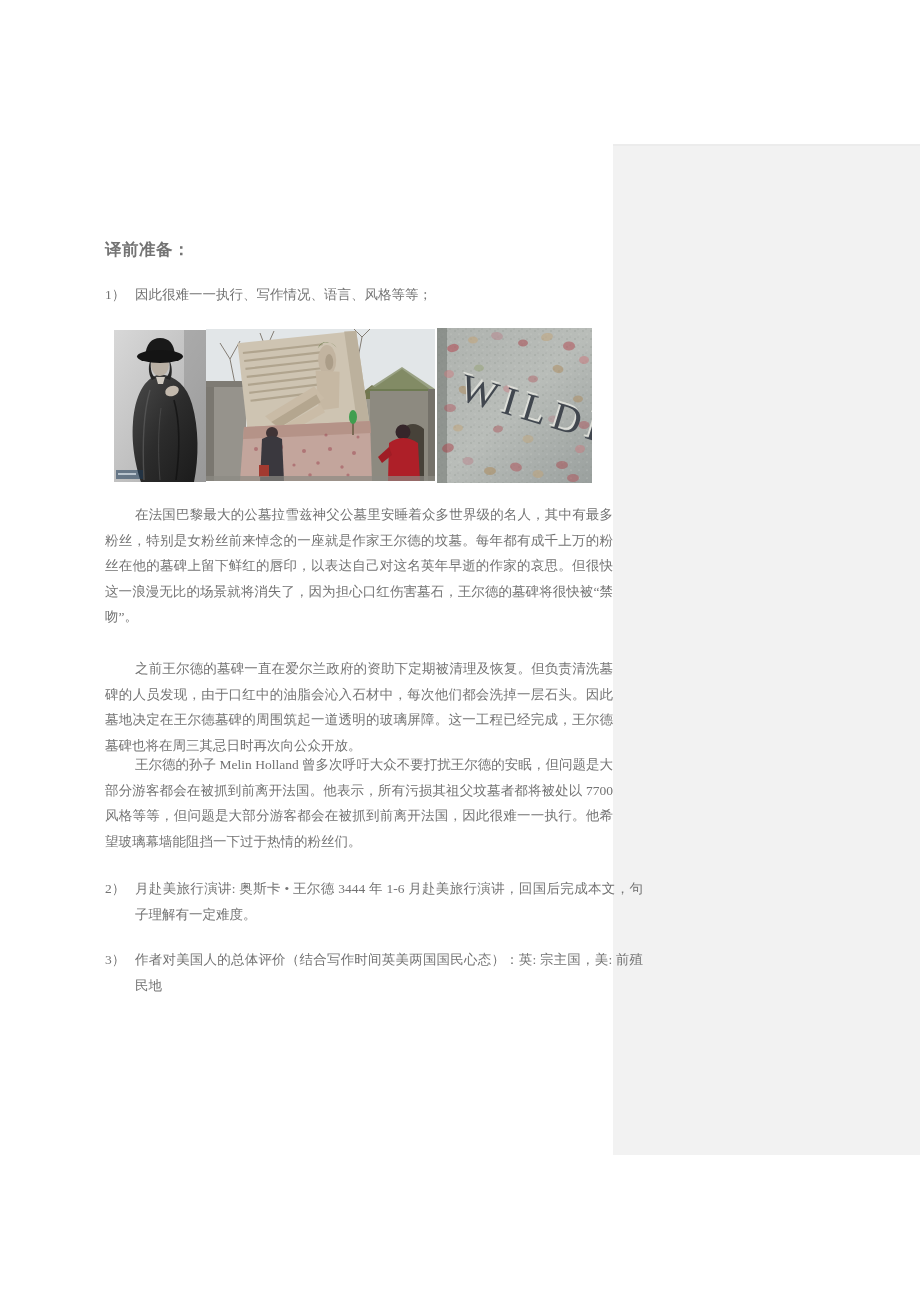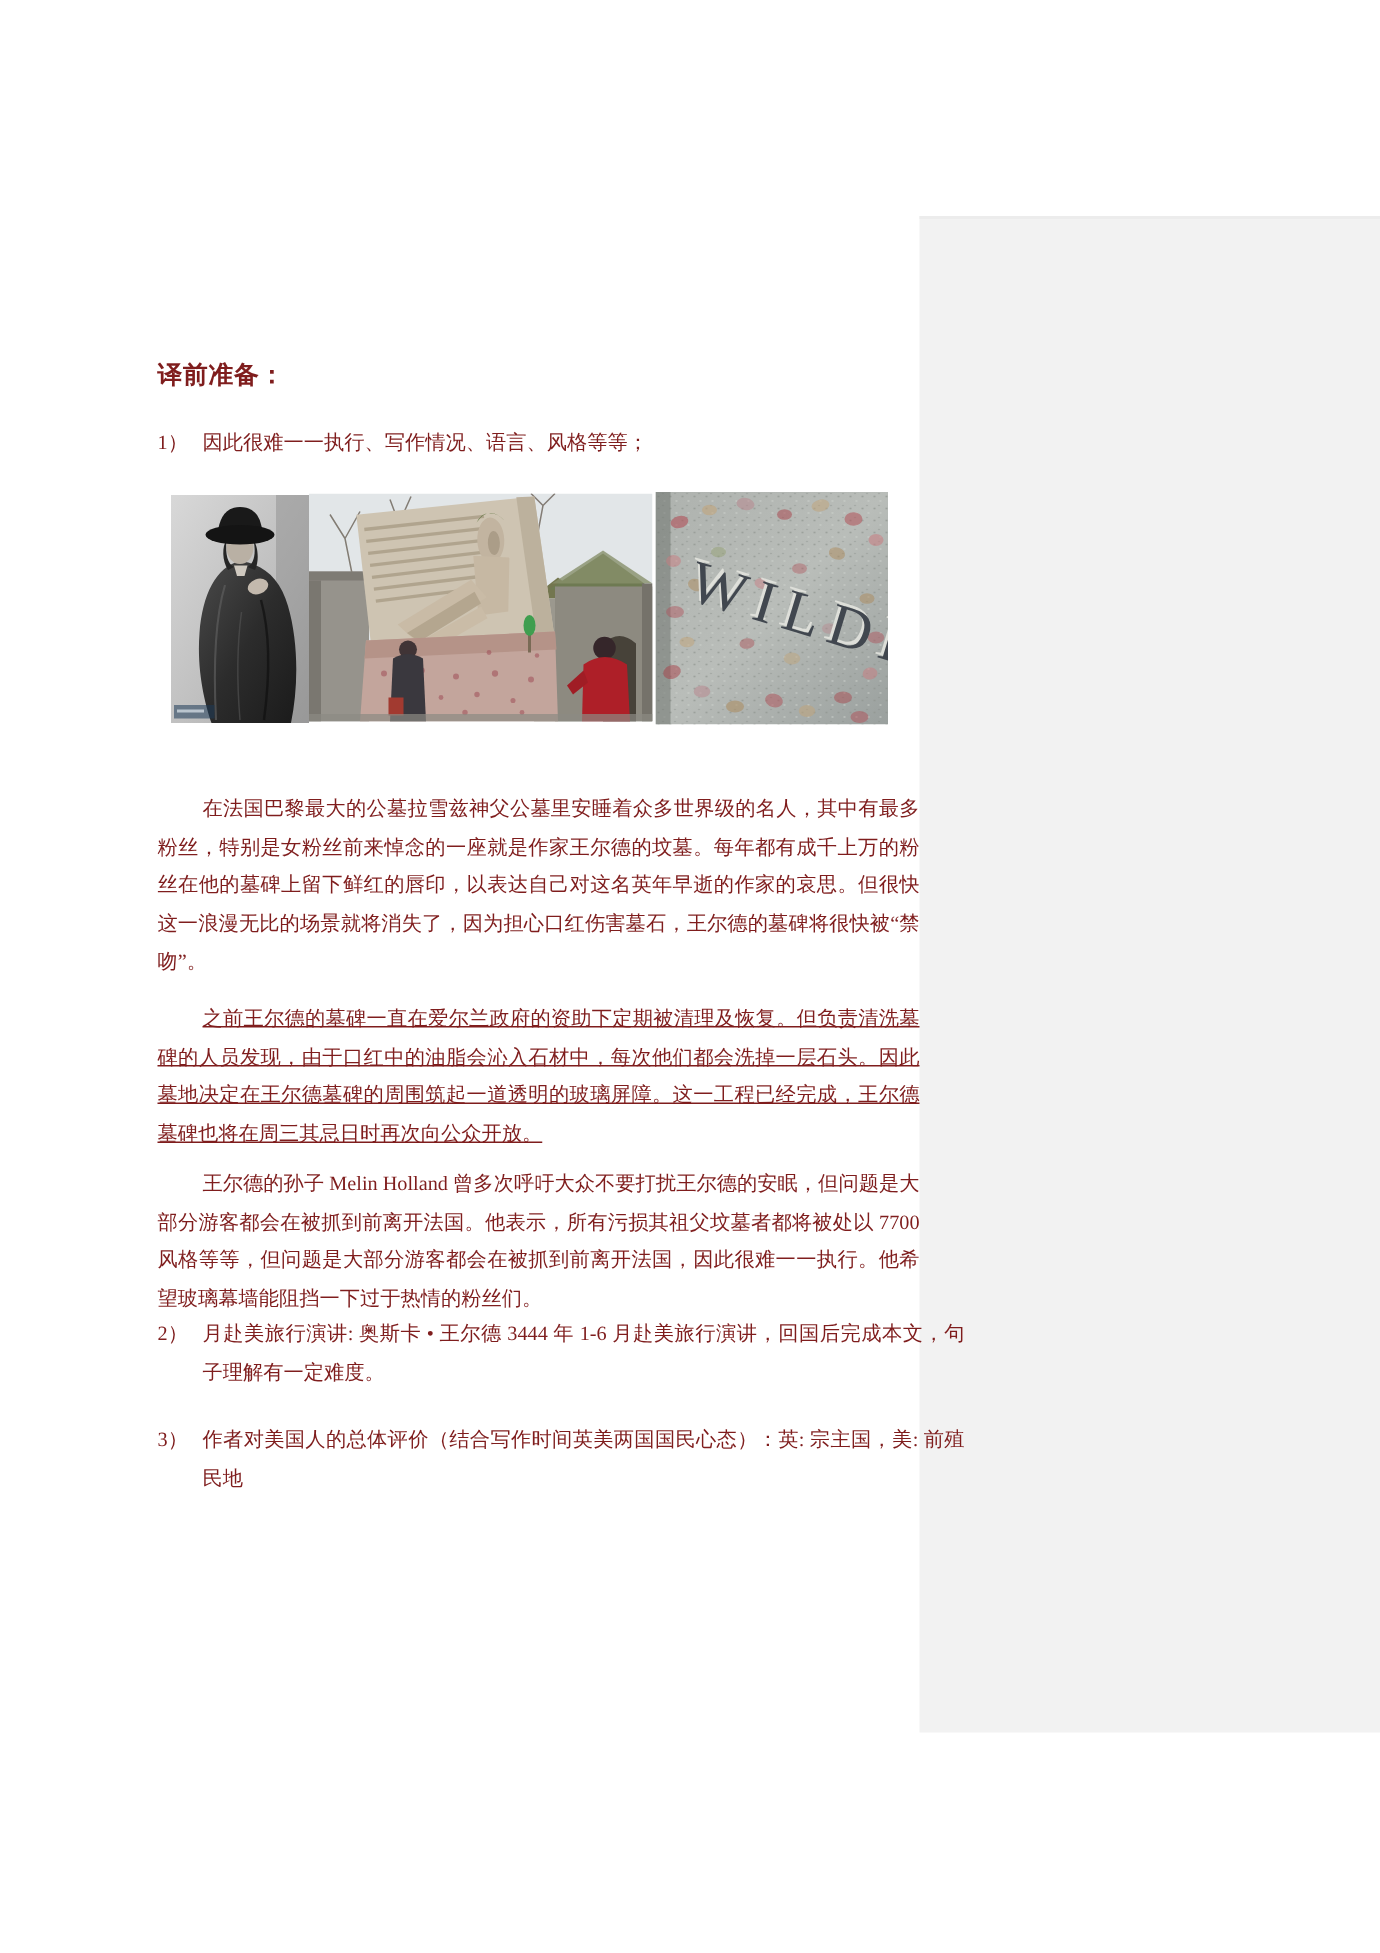--- a/index.html
+++ b/index.html
@@ -3,21 +3,21 @@
 <meta charset="utf-8">
 <style>
   html, body { margin: 0; padding: 0; }
   .page {
     position: relative;
     width: 920px;
     height: 1302px;
     background: #ffffff;
     overflow: hidden;
     font-family: "Liberation Serif", "DejaVu Serif", serif;
-    color: #7f1d1d;
+    color: #737373;
   }
   .side-panel {
     position: absolute;
     left: 613px;
     top: 144px;
     width: 307px;
     height: 1009px;
     background: #f2f2f2;
     border-top: 2px solid #ececec;
   }
@@ -30,29 +30,29 @@
     letter-spacing: 0.5px;
   }
   .block {
     position: absolute;
     left: 105px;
     width: 508px;
     font-size: 13.5px;
     line-height: 25.5px;
     text-align: justify;
   }
-  .para { text-indent: 30px; margin-top: 24px; }
+  .para { text-indent: 30px; }
   .item { padding-left: 30px; position: absolute; }
   .item .marker { position: absolute; left: 0; top: 0; }
   .num-bold { font-weight: normal; }
   .photo { position: absolute; display: block; }
   .photo svg { display: block; }
   #item1  { top: 282px; }
   #para1  { top: 502px; }
-  #para2  { top: 642px; text-decoration: underline; }
+  #para2  { top: 656px; }
   #para3  { top: 752px; }
   #item2  { top: 876px; }
   #item3  { top: 947px; }
   #img1 { left: 114px; top: 330px; width: 92px;  height: 152px; }
   #img2 { left: 206px; top: 329px; width: 229px; height: 152px; }
   #img3 { left: 437px; top: 328px; width: 155px; height: 155px; }
 </style>
 </head>
 <body>
 

